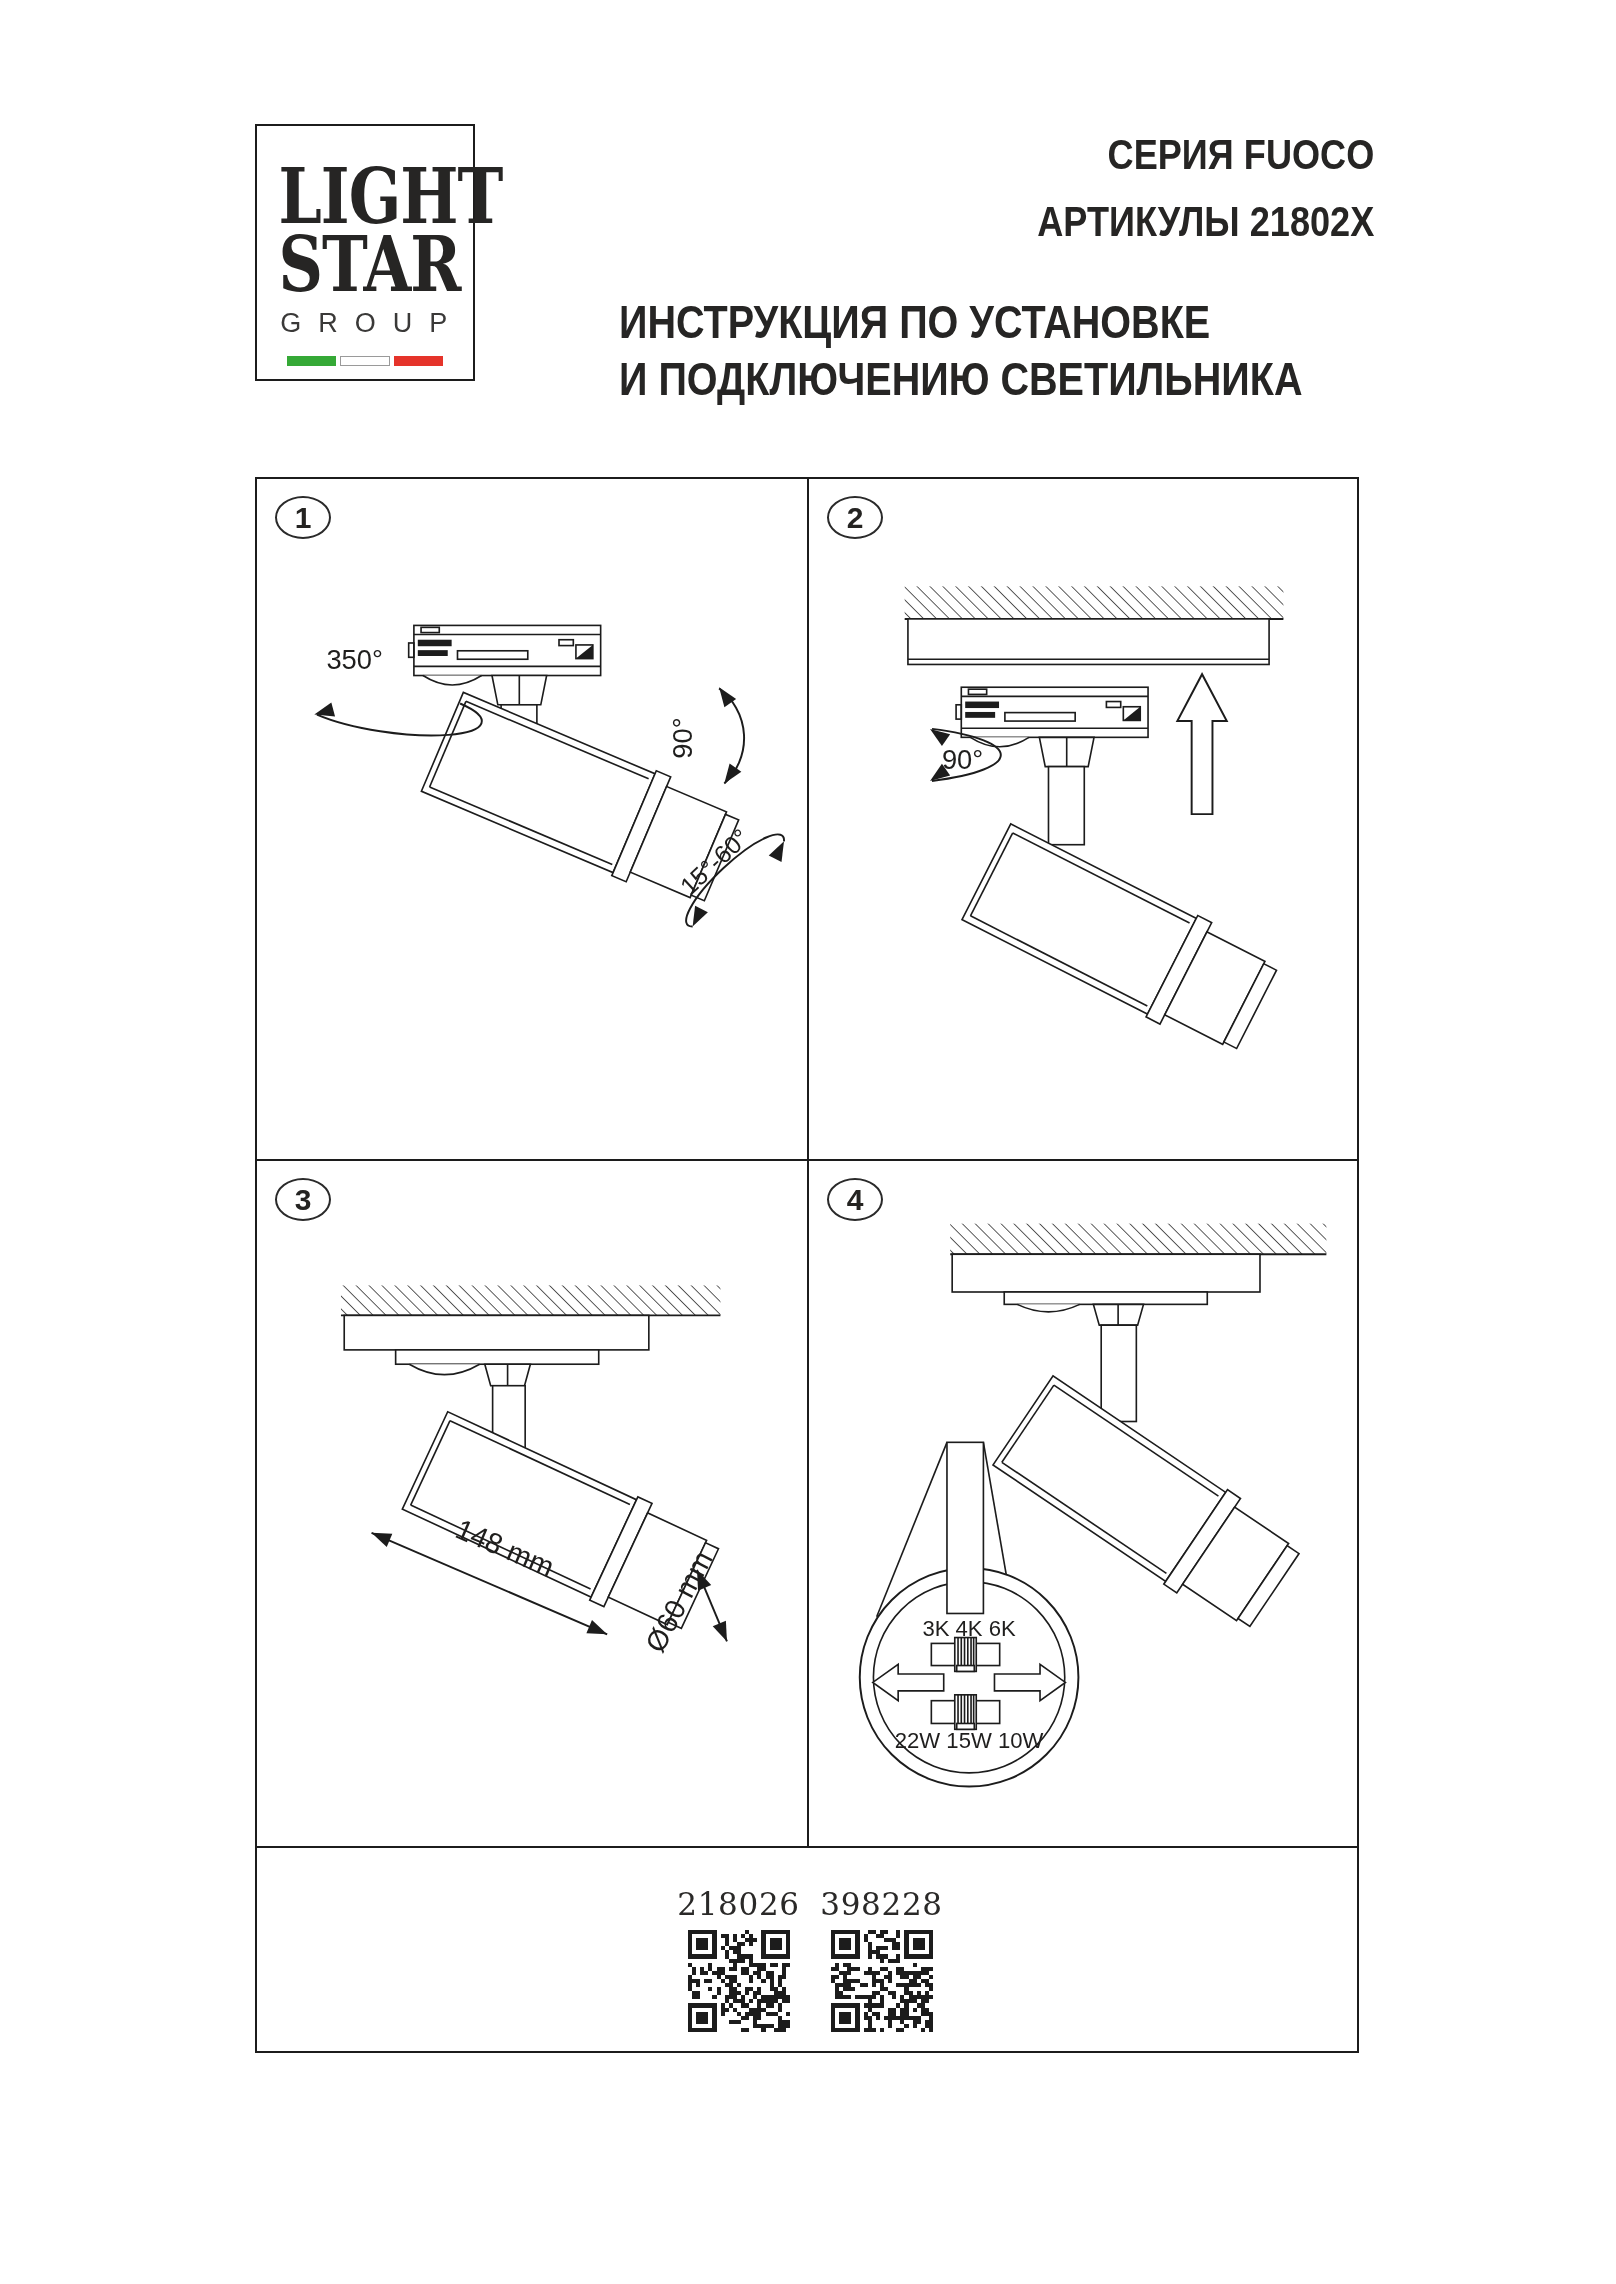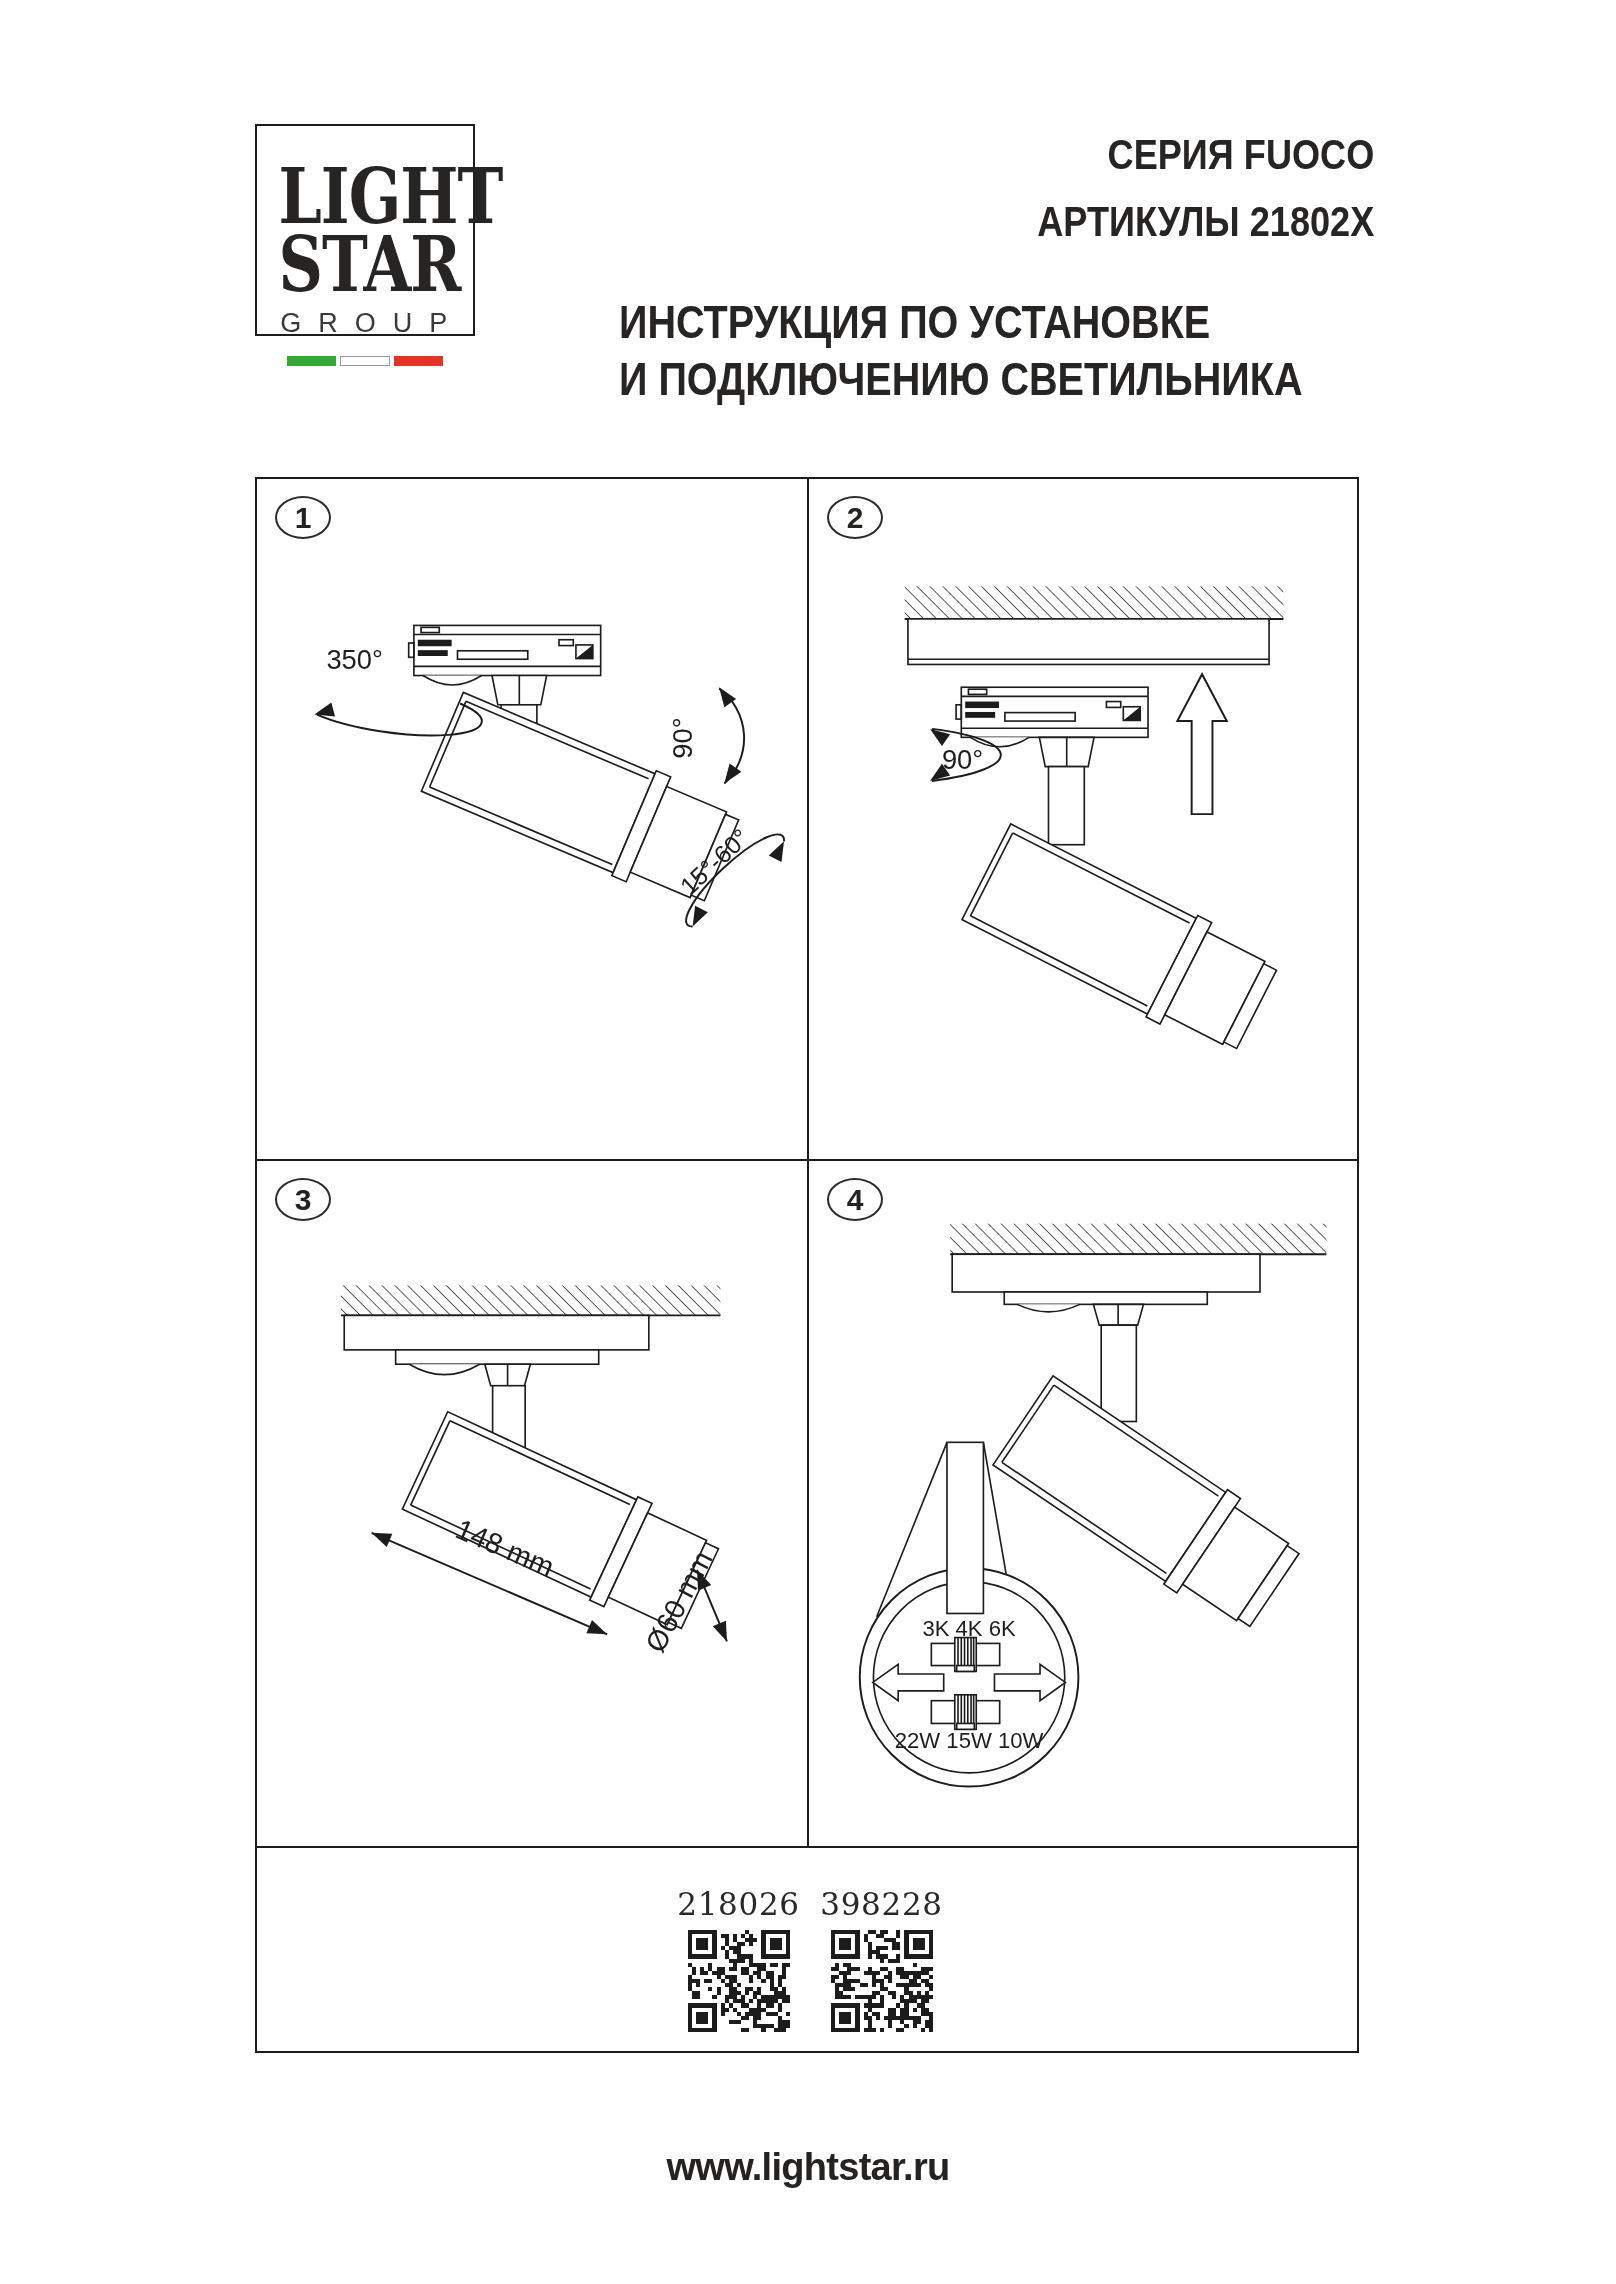--- a/index.html
+++ b/index.html
@@ -1,20 +1,20 @@
 <!DOCTYPE html>
 <html style="font-size:10.4px"><head>
 <meta charset="utf-8">
 <style>
   html,body{margin:0;padding:0;background:#ffffff;}
   body{width:1616px;height:2284px;position:relative;font-family:"Liberation Sans",sans-serif;color:#242321;}
   .page{position:absolute;inset:0;background:#fff;}
 
   
-  .logo-box{position:absolute;left:255px;top:124px;width:220px;height:212px;border:2px solid #1c1c1c;box-sizing:border-box;text-align:center;}
+  .logo-box{position:absolute;left:255px;top:124px;width:220px;height:257px;border:2px solid #1c1c1c;box-sizing:border-box;text-align:center;}
   .logo-light,.logo-star{font-family:"DejaVu Serif","Liberation Serif",serif;font-weight:bold;font-size:77px;line-height:68px;letter-spacing:-1.3px;transform:scaleX(.80);transform-origin:center;color:#262524;}
   .logo-light{margin-top:36px;}
   .logo-group{margin-top:10px;font-size:27px;font-weight:400;letter-spacing:17px;padding-left:14.3px;color:#3a3938;}
   .logo-flag{margin:17px auto 0 auto;width:156px;height:9.8px;display:flex;}
   .logo-flag .fg{flex:1;}
   .logo-flag .fw{flex:1;margin:0 3.9px;border:0.7px solid #9a9a9a;box-sizing:border-box;background:#fff;}
   .logo-flag .fr{flex:1;}
 
   
   .title-a{position:absolute;top:121px;right:242px;text-align:right;font-weight:bold;font-size:43px;line-height:67px;transform:scaleX(.84);transform-origin:top right;white-space:nowrap;color:#262524;}
@@ -716,17 +716,14 @@
             <rect x="19" y="1" width="5" height="5" fill="#fff"></rect>
             <rect x="20" y="2" width="3" height="3" fill="#1c1c1c"></rect>
             <rect x="0" y="18" width="7" height="7" fill="#1c1c1c"></rect>
             <rect x="1" y="19" width="5" height="5" fill="#fff"></rect>
             <rect x="2" y="20" width="3" height="3" fill="#1c1c1c"></rect>
           </svg>
       </div>
     </div>
   </div>
 
-  <div class="footer">
-    <span>www.lightstar.ru</span>
-  </div>
 </div>
 
 
 </body></html>

